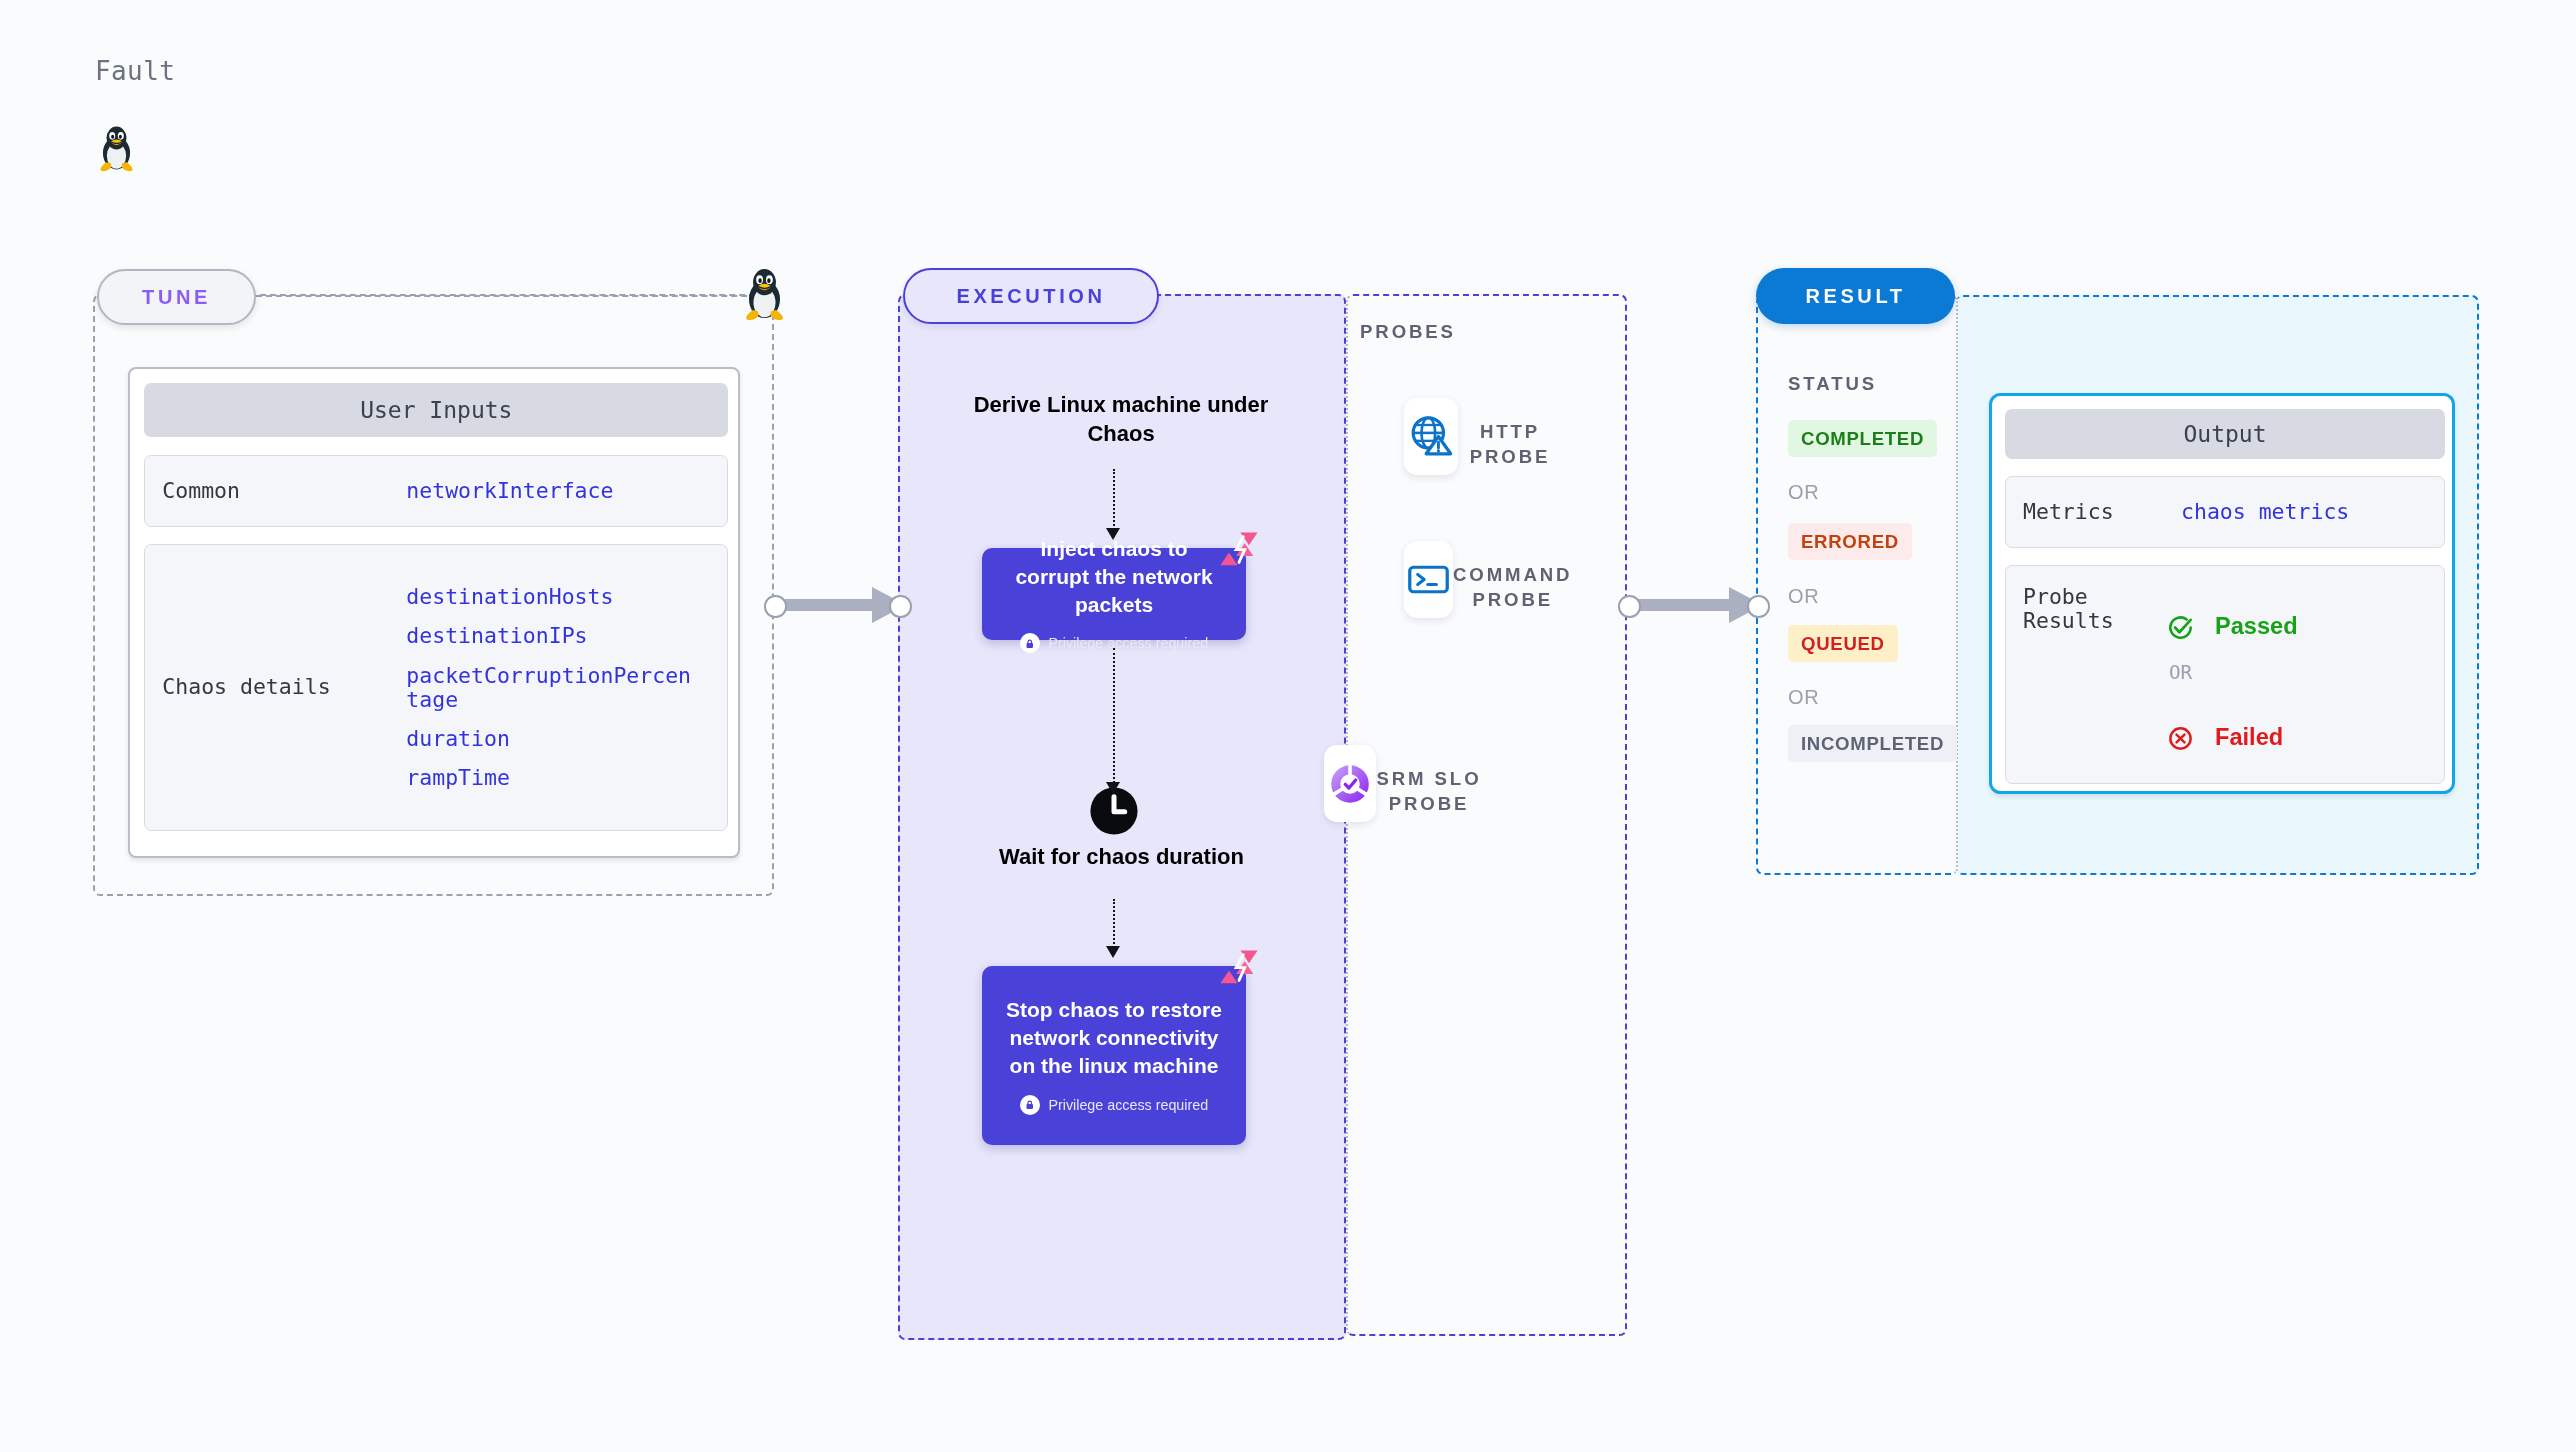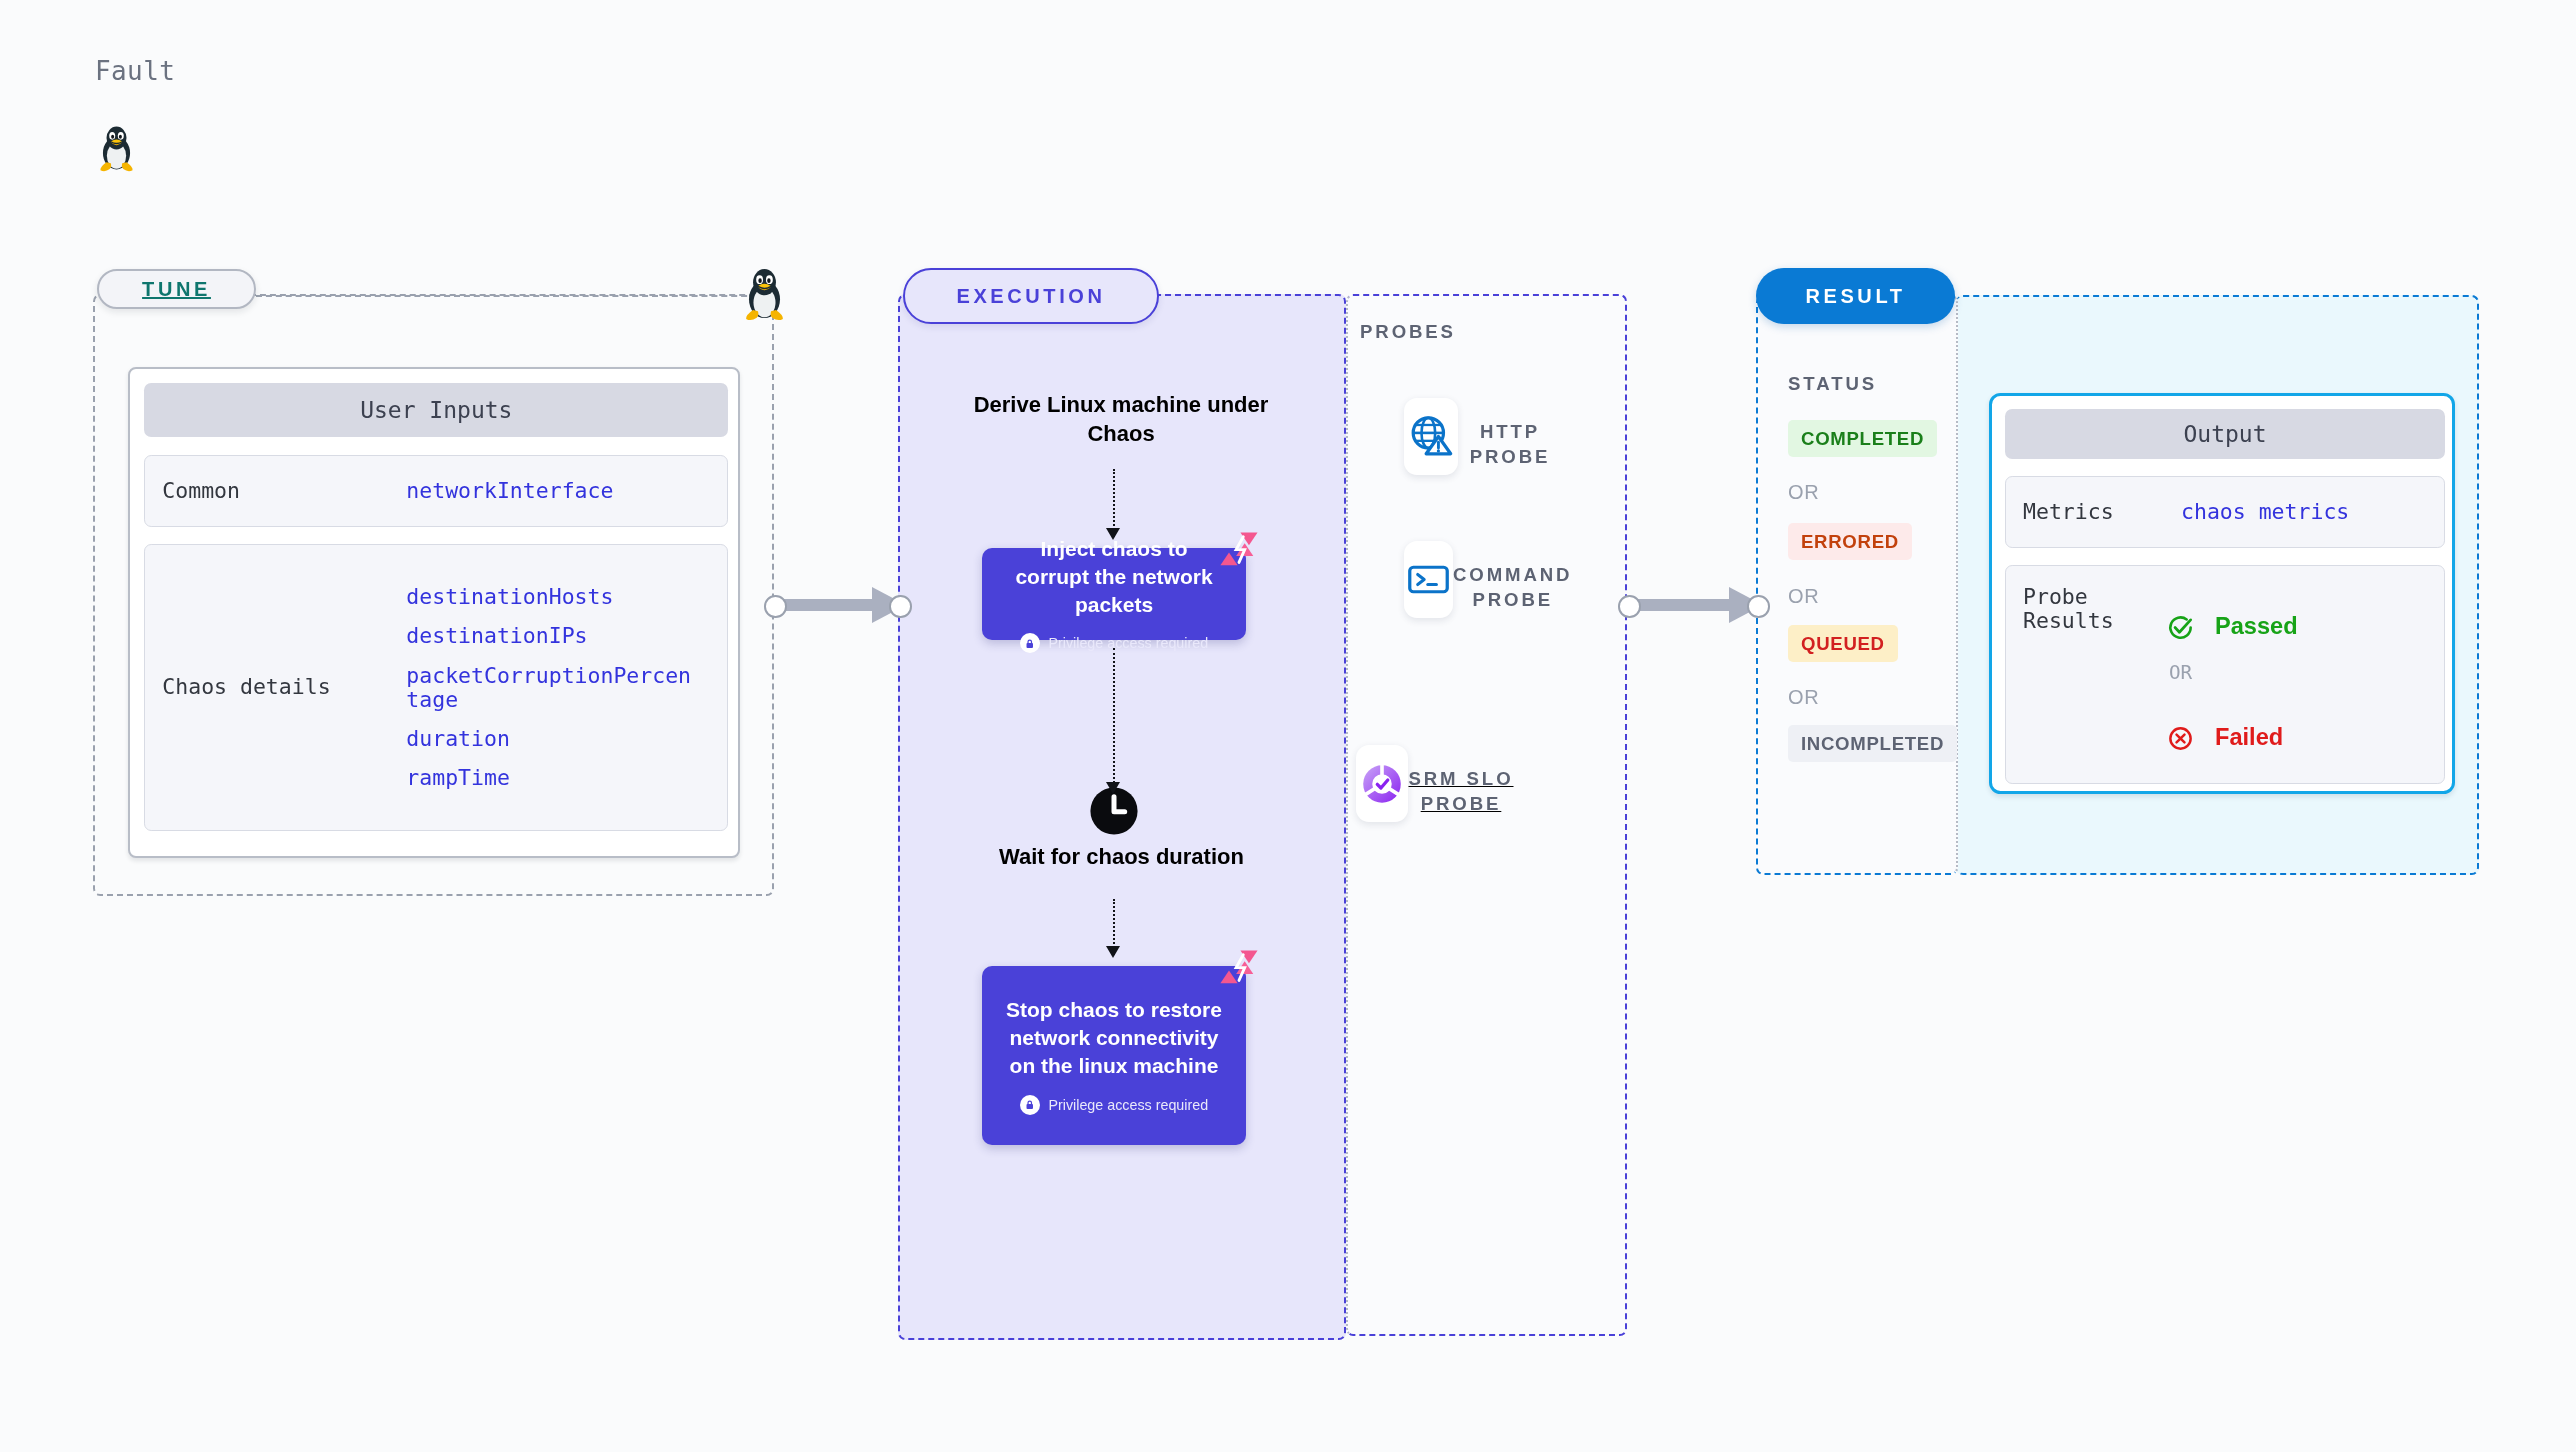--- a/index.html
+++ b/index.html
@@ -61,26 +61,25 @@
 
   
   #tune-panel {
     left: 93px; top: 294px;
     width: 681px; height: 602px;
     border: 2.9px dashed #9aa1ae;
     background: transparent;
   }
   #tune-badge {
     left: 97px; top: 269px;
-    width: 159px; height: 40px;
+    width: 159px; height: 56px;
     border: 2.9px solid #b2b7c2;
     background: #f3f4f8;
-    color: #0f766e;
+    color: #8b5cf6;
     box-shadow: 0 2.9px 7.2px rgba(20,25,40,0.10);
-    text-decoration: underline;
   }
   #tune-connector {
     position: absolute;
     left: 256px; top: 295px;
     width: 501px; height: 0;
     border-top: 2.9px dashed #9aa1ae;
     z-index: 25;
   }
   #tune-tux {
     position: absolute;
@@ -274,21 +273,21 @@
     margin-top: 15.8px;
     text-align: center;
     font-size: 18.6px;
     font-weight: bold;
     color: #5d6373;
     letter-spacing: 2.9px;
     line-height: 1.38;
   }
   #probe-http    { left: 1404px; top: 398px; }
   #probe-command { left: 1404px; top: 541px; }
-  #probe-srm     { left: 1356px; top: 745px; text-decoration: underline; }
+  #probe-srm     { left: 1324px; top: 745px; }
 
   
   #result-status-panel {
     left: 1756px; top: 295px;
     width: 202px; height: 580px;
     border: 2.9px dashed #0a7ad4;
     border-right: 2.1px dotted #b6bac5;
     background: #fafbfd;
   }
   #result-output-panel {

